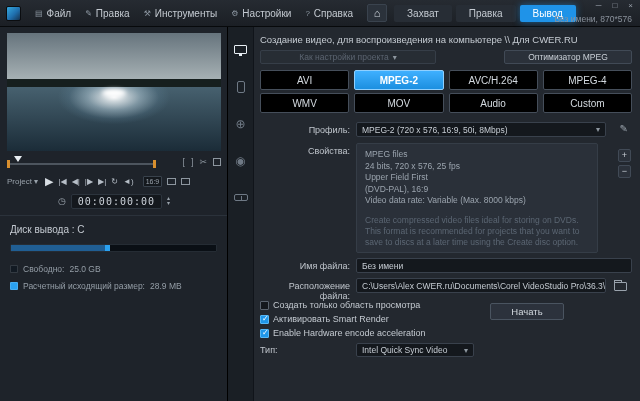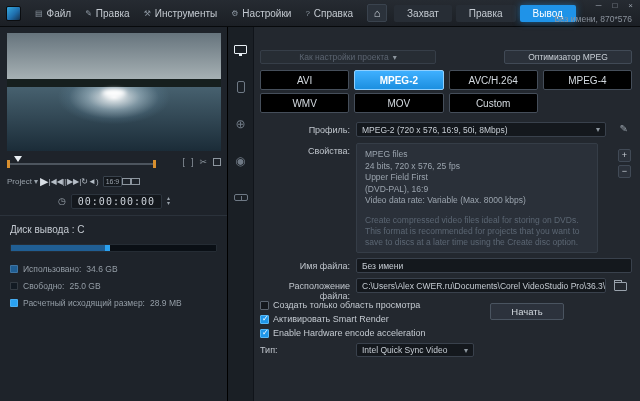--- a/index.html
+++ b/index.html
@@ -29,21 +29,21 @@
   .sun-core{position:absolute;left:95px;top:56px;width:24px;height:8px;background:#fff;border-radius:50%;filter:blur(2px)}
 
   .scrub{position:absolute;left:7px;top:128px;width:214px;height:14px}
   .scrub-track{position:absolute;left:3px;top:8px;width:143px;height:2px;background:#4d555e}
   .scrub-tick-l{position:absolute;left:0;top:5px;width:3px;height:8px;background:#d88f2e}
   .scrub-tick-r{position:absolute;left:146px;top:5px;width:3px;height:8px;background:#d88f2e}
   .playhead{position:absolute;left:7px;top:1px;width:0;height:0;border-left:4px solid transparent;border-right:4px solid transparent;border-top:6px solid #e8edf2}
   .scrub-icons{position:absolute;right:0;top:2px;display:flex;gap:6px;align-items:center;font-size:9px;color:#8d969f}
   .expand-ico{width:8px;height:8px;border:1px solid #8d969f}
 
-  .transport{position:absolute;left:7px;top:146px;width:214px;height:16px;display:flex;align-items:center;}
+  .transport{position:absolute;left:7px;top:146px;width:214px;height:16px;display:flex;align-items:center;gap:5px}
   .project-lbl{font-size:8px;color:#98a1aa;display:flex;gap:2px;align-items:center;margin-right:2px}
   .tbtn{font-size:8px;color:#b6bec7}
   .tbtn.play{font-size:11px;color:#d8dee4}
   .aspect{font-size:7px;color:#9aa3ac;border:1px solid #39424c;background:#14181d;padding:0 2px;height:11px;line-height:10px;border-radius:1px;margin-left:4px}
   .screen-ico{width:9px;height:7px;border:1px solid #8d969f}
 
   .timecode-row{position:absolute;left:7px;top:166px;width:214px;height:16px;display:flex;align-items:center;justify-content:center;gap:5px}
   .clock{font-size:9px;color:#98a1aa}
   .tc{font-family:"DejaVu Sans Mono",monospace;font-size:10px;color:#cdd3da;background:#14181d;border:1px solid #2c343d;padding:1px 6px;border-radius:2px;letter-spacing:1px}
   .steppers{display:flex;flex-direction:column;font-size:6px;color:#98a1aa;line-height:5px}
@@ -209,25 +209,20 @@
   </div>
 
   <div class="disk">
     <div class="disk-title">Диск вывода : C</div>
     <div class="disk-bar">
       <div class="seg-used" style="background-color: rgb(32, 94, 147);"></div>
       <div class="seg-out" style="background-color: rgb(42, 161, 240);"></div>
     </div>
     <div class="disk-legend">
       <div class="leg-row">
-        <span class="swatch" style="background-color: rgb(32, 94, 147);"></span>
-        <span>Использовано:</span>
-        <span>34.6 GB</span>
-      </div>
-      <div class="leg-row">
         <span class="swatch" style="background-color: rgb(18, 26, 35);"></span>
         <span>Свободно:</span>
         <span>25.0 GB</span>
       </div>
       <div class="leg-row">
         <span class="swatch" style="background-color: rgb(42, 161, 240);"></span>
         <span>Расчетный исходящий размер:</span>
         <span>28.9 MB</span>
       </div>
     </div>
@@ -249,36 +244,38 @@
     <div class="sicon">
         <span>◉</span>
       </div>
     <div class="sicon">
         <span class="i-3d"></span>
       </div>
   </div>
 
   <div class="content">
 
+    <div class="hdr">Создание видео, для воспроизведения на компьютере \\ Для CWER.RU</div>
 
     <div class="rowtop">
       <div class="proj-dd">
         <span>Как настройки проекта</span>
         <span class="caret">▾</span>
       </div>
       <div class="optimizer">Оптимизатор MPEG</div>
     </div>
 
     <div class="formats">
       <div class="fbtn">AVI</div>
       <div class="fbtn active">MPEG-2</div>
       <div class="fbtn">AVC/H.264</div>
       <div class="fbtn">MPEG-4</div>
       <div class="fbtn">WMV</div>
       <div class="fbtn">MOV</div>
+      <div class="fbtn">Audio</div>
       <div class="fbtn">Custom</div>
     </div>
 
     <div class="profile-row">
       <span class="form-label" style="position:absolute;top:3px">Профиль:</span>
       <div class="dd profile-dd">
         <span>MPEG-2 (720 x 576, 16:9, 50i, 8Mbps)</span>
         <span class="caret">▾</span>
       </div>
       <span class="edit-ico">✎</span>

